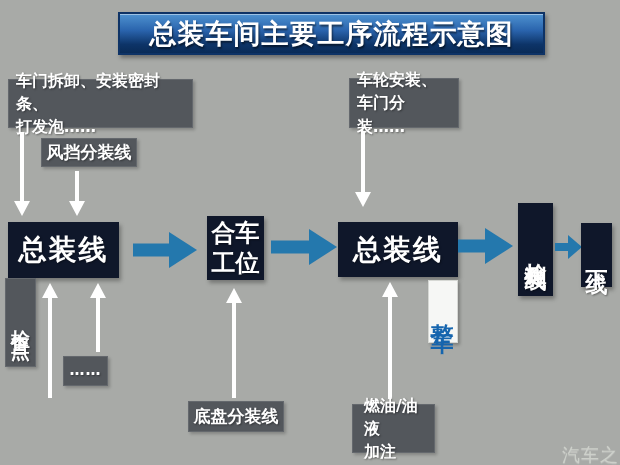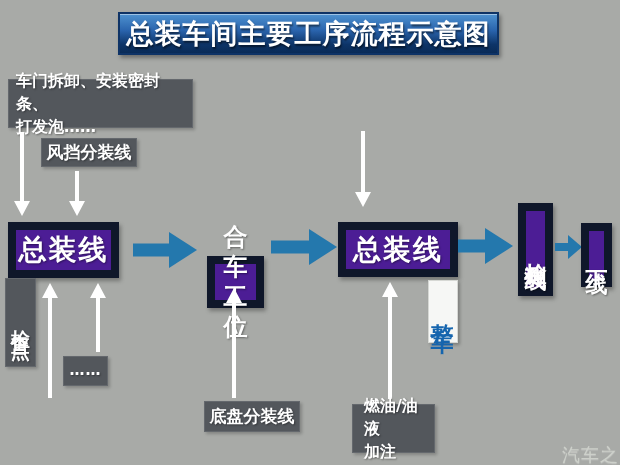--- a/index.html
+++ b/index.html
@@ -2,42 +2,42 @@
 <html><head>
 <meta charset="utf-8">
 <style>
   html,body { margin:0; padding:0; }
   #canvas {
     position:relative; width:620px; height:465px;
     background:#a8aaa7; overflow:hidden;
     font-family:"DejaVu Sans","Liberation Sans",sans-serif;
   }
   .title {
-    position:absolute; left:118px; top:12px; width:381px; height:43px;
+    position:absolute; left:118px; top:12px; width:427px; height:43px;
     background:linear-gradient(180deg,#4e92d0 0%,#2a64ad 42%,#0d3468 78%,#092b57 100%);
     border:2px solid #0e3366; box-sizing:border-box;
     box-shadow: inset 0 1px 0 rgba(255,255,255,.45), 2px 3px 4px rgba(0,0,0,.35);
     color:#fff; font-size:27px; font-weight:bold; letter-spacing:1px;
     display:flex; align-items:center; justify-content:center;
     text-shadow:1px 2px 2px rgba(0,0,0,.55);
     white-space:nowrap;
   }
   .box {
     position:absolute; box-sizing:border-box; color:#fff; font-weight:bold;
     display:flex; align-items:center; justify-content:center; text-align:center;
     white-space:pre-line; text-shadow:1px 1px 2px rgba(0,0,0,.4);
   }
   .dark {
     background:#53575c; border:1px solid #64686d;
     box-shadow:2px 2px 3px rgba(0,0,0,.22);
     font-size:16px; line-height:1.45;
   }
   .dark.al { justify-content:flex-start; text-align:left; padding:2px 7px; }
   .blue {
-    background:#4c1d95; border:8px solid #0f172a;
+    background:#0f172a; border:4px solid #0f172a;
     box-shadow:2px 3px 4px rgba(0,0,0,.3);
   }
   .vert { writing-mode:vertical-lr; text-orientation:upright; letter-spacing:3px; }
   .whitebox {
     background:#f6f7f5; color:#1565ae; border:1px solid #d6d8d4;
     box-shadow:2px 2px 3px rgba(0,0,0,.25); text-shadow:none;
   }
   
   .warrow { position:absolute; width:16px; }
   .warrow .shaft { position:absolute; left:6px; width:4px; background:#fff; }
@@ -91,35 +91,37 @@
   </div>
 
   <div class="box dark" style="left:63px; top:356px; width:45px; height:30px; font-size:15px; letter-spacing:1px;">……</div>
 
 
   <div class="barrow" style="left:133px; top:232px; width:64px; height:36px;">
     <div class="shaft" style="width:38px; height:13px;"></div>
     <div class="head" style="border-top:18px solid transparent; border-bottom:18px solid transparent; border-left:28px solid #2478ad;"></div>
   </div>
 
-  <div class="box blue" style="left:207px; top:216px; width:57px; height:52px; font-size:24px; line-height:1.25;margin-top:40px;">合车
+  <div class="box blue" style="left:207px; top:216px; width:57px; height:64px; font-size:24px; line-height:1.25;">合车
 工位</div>
 
   <div class="warrow wup" style="left:226px; top:288px; height:110px;">
     <div class="shaft"></div>
     <div class="head"></div>
   </div>
 
-  <div class="box dark" style="left:204px; top:401px; width:96px; height:31px; font-size:17px;">底盘分装线</div>
+  <div class="box dark" style="left:188px; top:401px; width:96px; height:31px; font-size:17px;">底盘分装线</div>
 
   <div class="barrow" style="left:271px; top:229px; width:66px; height:36px;">
     <div class="shaft" style="width:40px; height:13px;"></div>
     <div class="head" style="border-top:18px solid transparent; border-bottom:18px solid transparent; border-left:28px solid #2478ad;"></div>
   </div>
 
+  <div class="box dark al" style="left:349px; top:78px; width:110px; height:50px;">车轮安装、
+车门分装……</div>
 
   <div class="warrow wdown" style="left:355px; top:131px; height:76px;">
     <div class="shaft"></div>
     <div class="head"></div>
   </div>
 
   <div class="box blue" style="left:338px; top:222px; width:120px; height:55px; font-size:28px; letter-spacing:2px;">总装线</div>
 
   <div class="box whitebox vert" style="left:428px; top:280px; width:30px; height:63px; font-size:23px; letter-spacing:6px;">整车</div>
 

